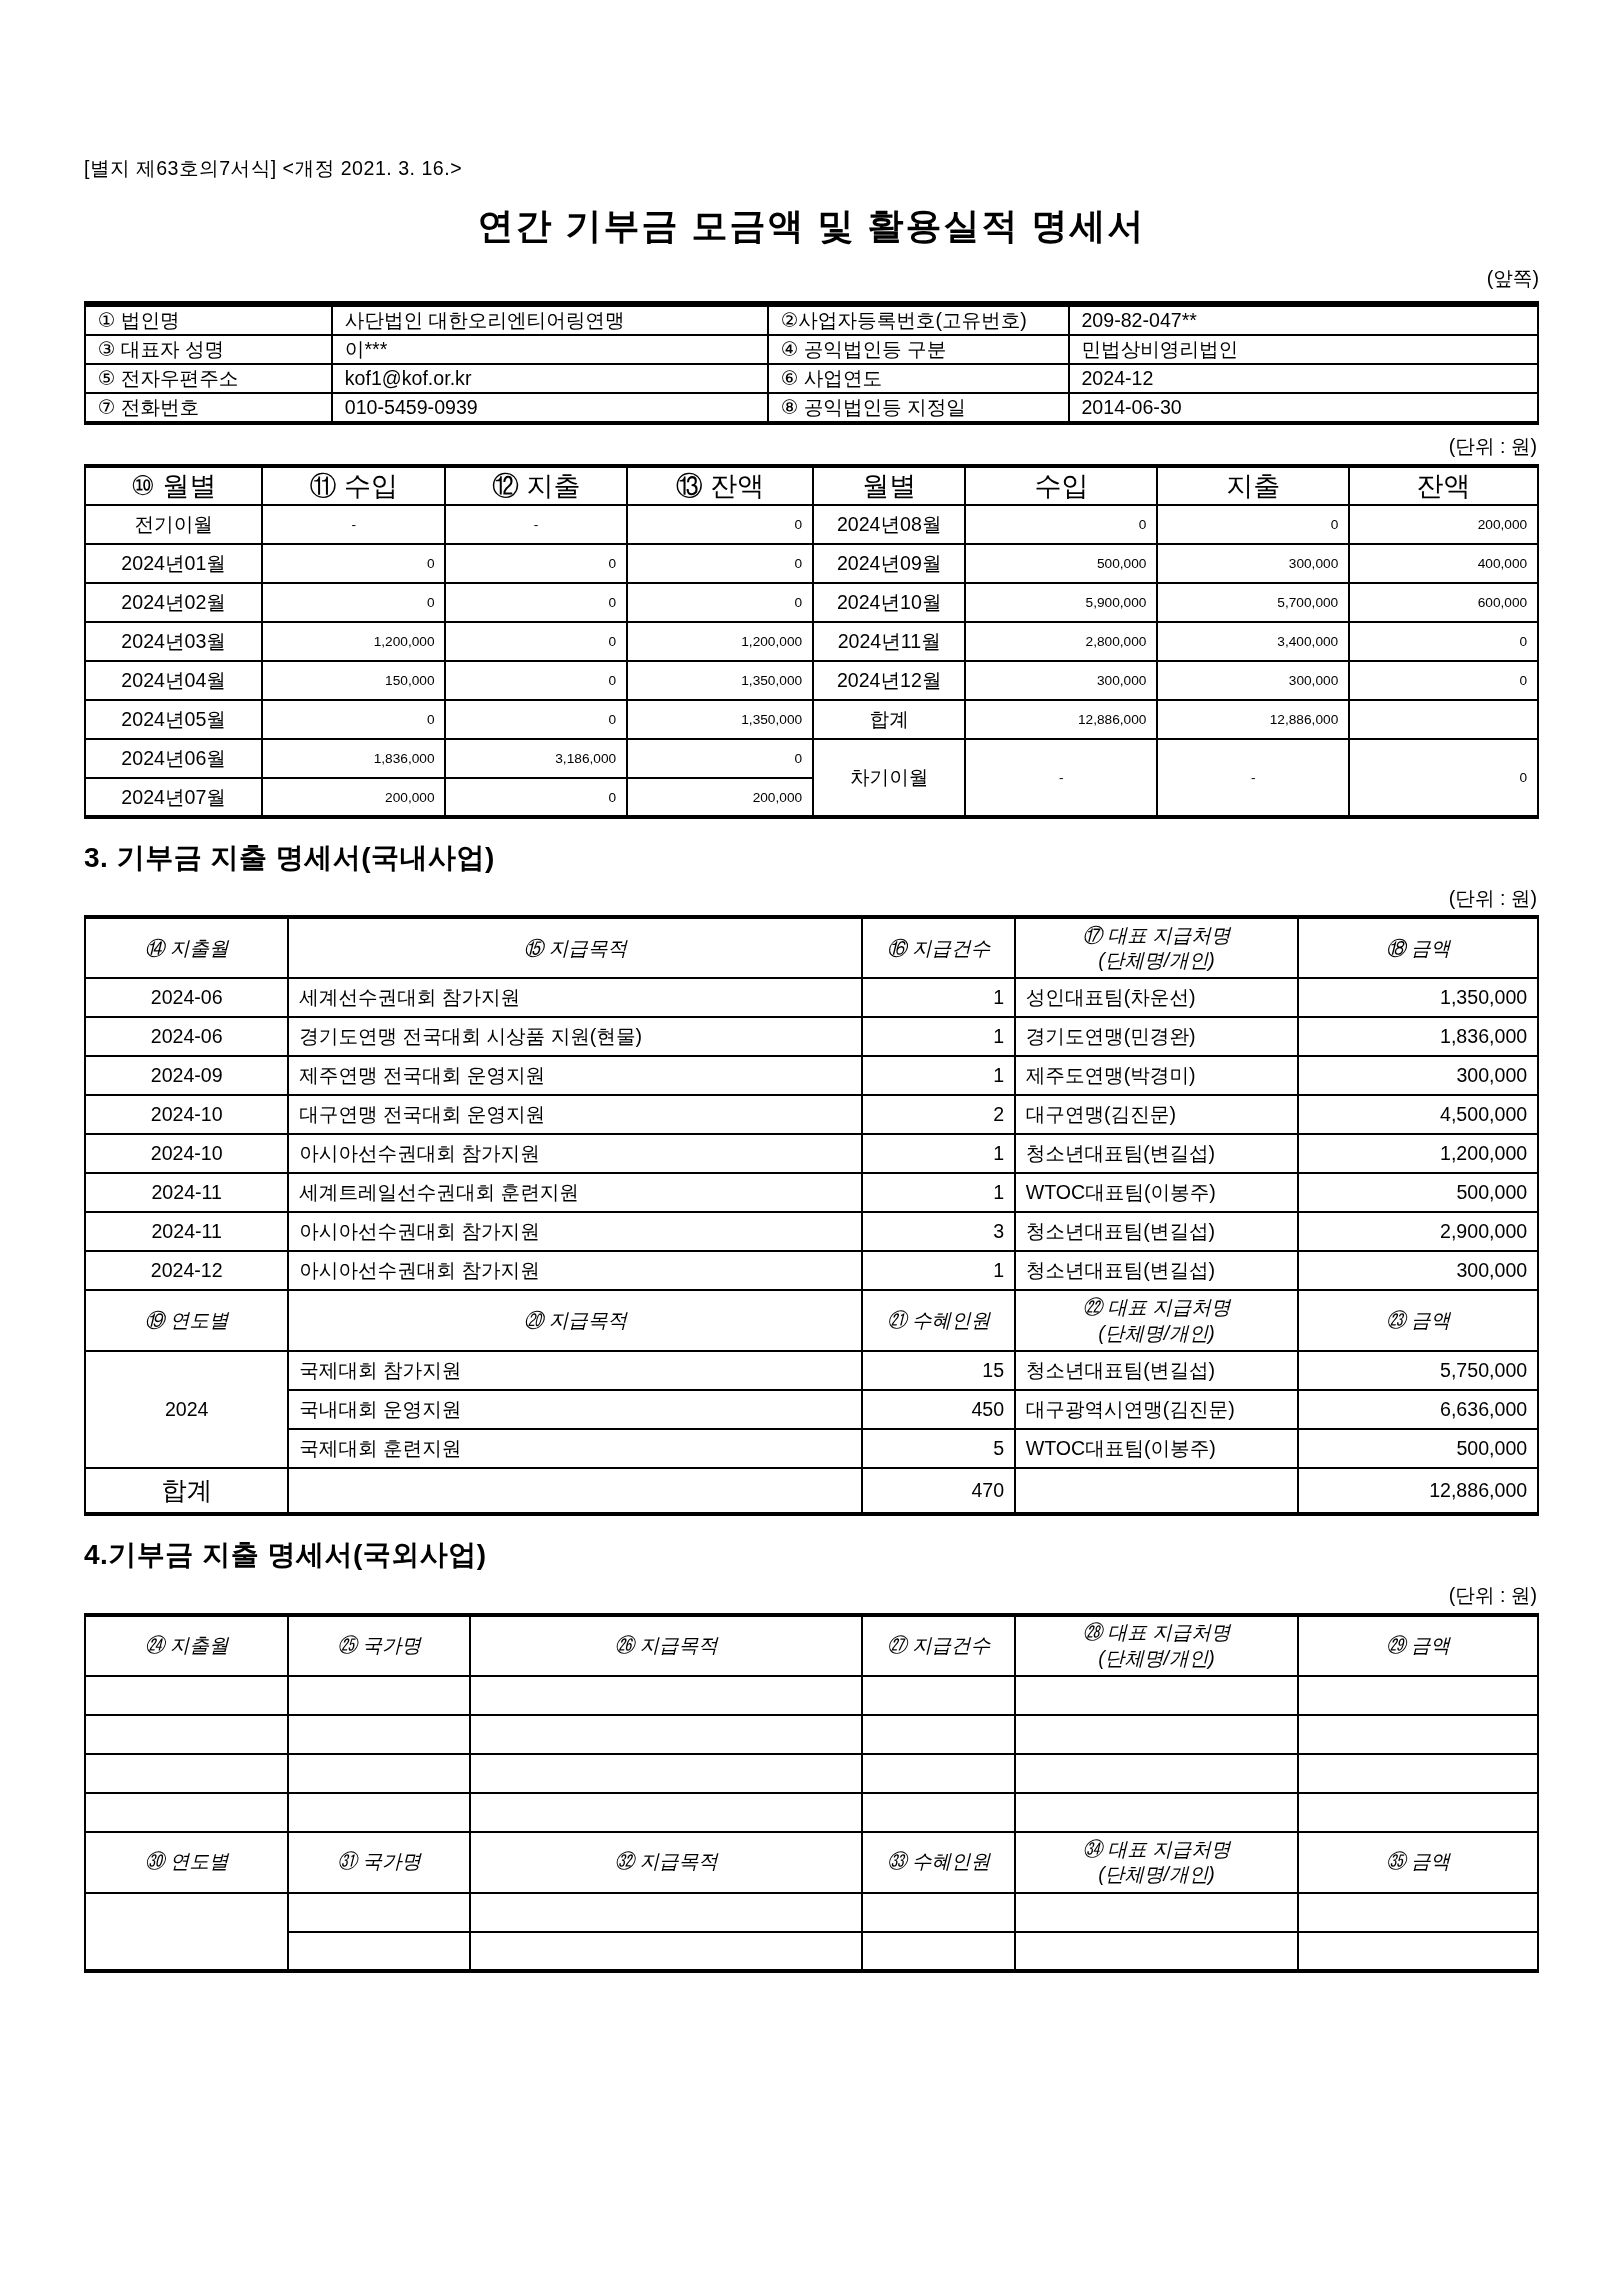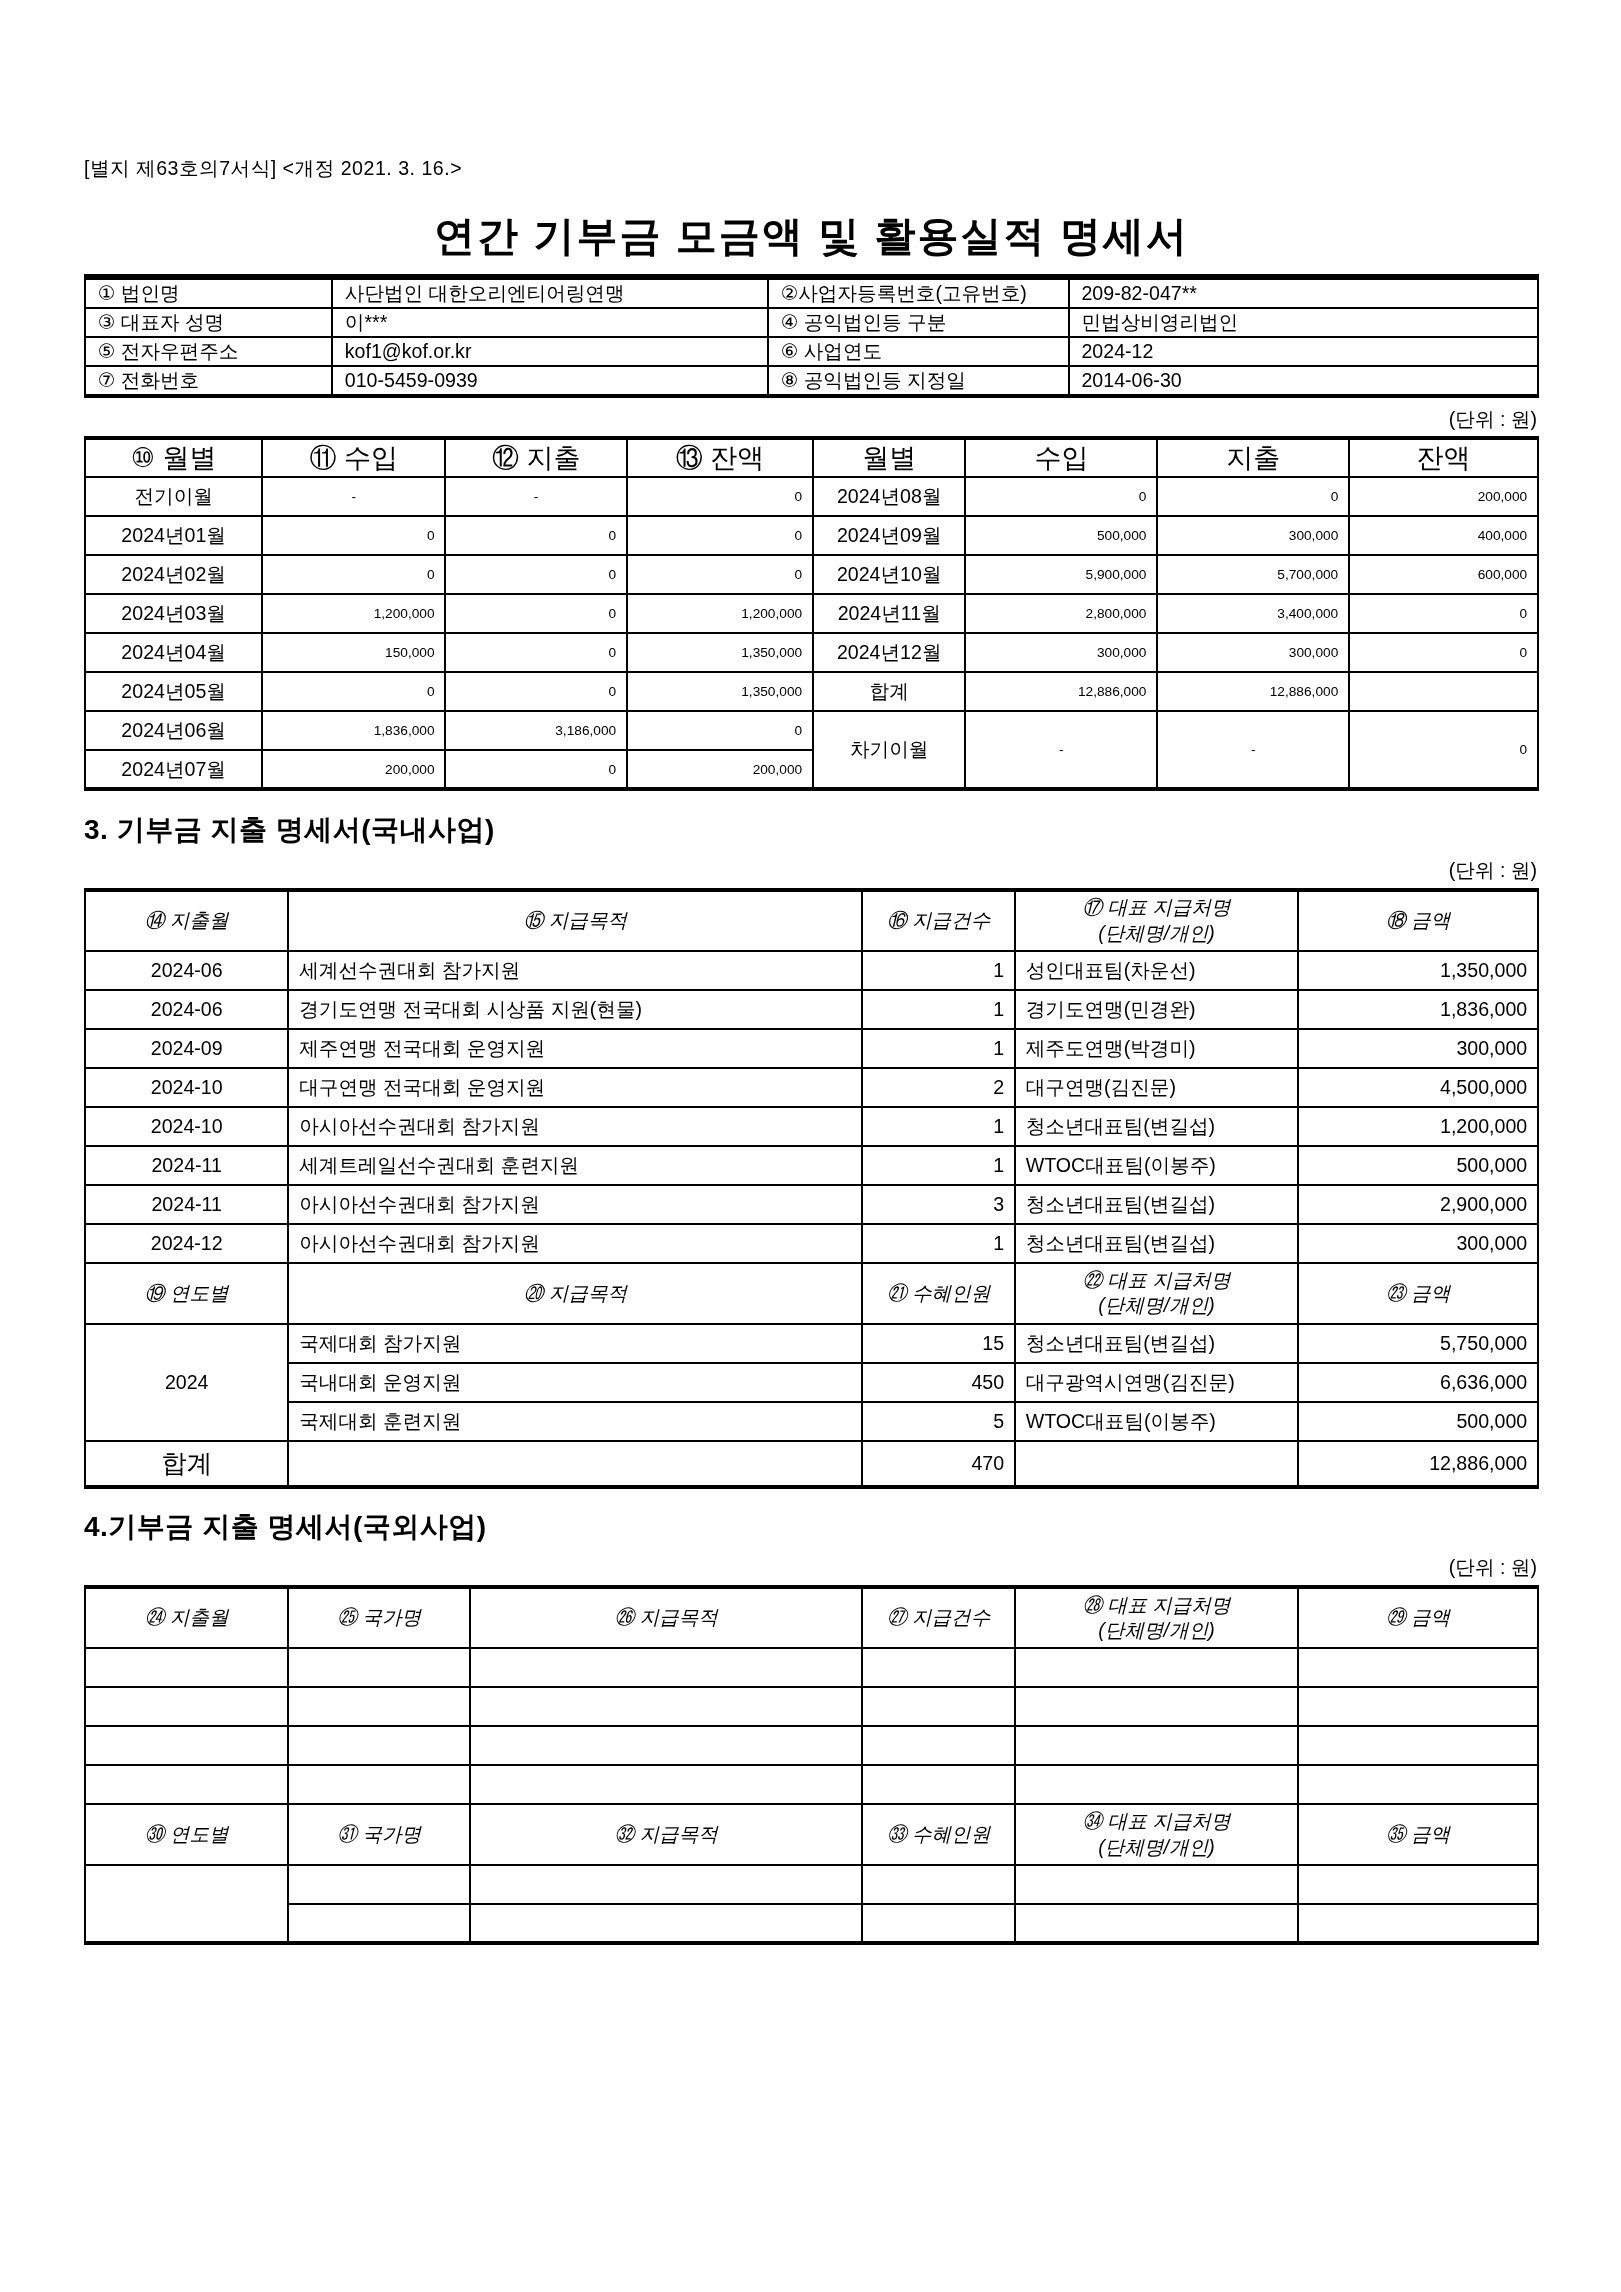--- a/index.html
+++ b/index.html
@@ -5,21 +5,21 @@
   * { margin:0; padding:0; box-sizing:border-box; }
   html, body { background:#ffffff; }
   body {
     width:1621px; height:2293px; overflow:hidden;
     color:#000; position:relative;
     font-family:"Liberation Sans","DejaVu Sans",sans-serif;
   }
   .page { padding:155px 82px 0 84px; }
 
   .form-ref { font-size:19.6px; letter-spacing:0.5px; }
-  .title { text-align:center; font-size:41px; font-weight:bold; margin-top:27px; letter-spacing:2px; }
+  .title { text-align:center; font-size:36px; font-weight:bold; margin-top:20px; letter-spacing:2px; }
   .side-note { text-align:right; font-size:19.6px; margin-top:13.7px; }
   .rule { border-top:4.9px solid #000; margin-top:9.8px; }
   .sec-heading { font-size:28px; font-weight:bold; margin:5.9px 0 3.9px 0; letter-spacing:0.5px; }
   .sec-heading.gap { margin-top:19.6px; }
   .unit { text-align:right; font-size:19.6px; margin:7.8px 2px 3.9px 0; }
 
   table { width:100%; border-collapse:collapse; table-layout:fixed; }
   th, td { border:2px solid #000; vertical-align:middle; font-weight:normal; overflow:hidden; white-space:nowrap; }
   .t { border-top:4.9px solid #000; border-bottom:4.9px solid #000; }
 
@@ -46,20 +46,21 @@
   td.r { text-align:right; padding-right:9.8px; }
   td.total-label { text-align:center; font-size:25.5px; }
 </style>
 </head>
 <body>
 
 <div class="page">
 
   <div class="form-ref">[별지 제63호의7서식] &lt;개정 2021. 3. 16.&gt;</div>
   <h1 class="title">연간 기부금 모금액 및 활용실적 명세서</h1>
+  <div class="side-note">(앞쪽)</div>
   <div class="rule"></div>
 
   <table class="t t1">
     <colgroup>
         <col style="width:17%">
         <col style="width:30%">
         <col style="width:20.7%">
         <col style="width:32.3%">
       </colgroup>
     <tbody>

